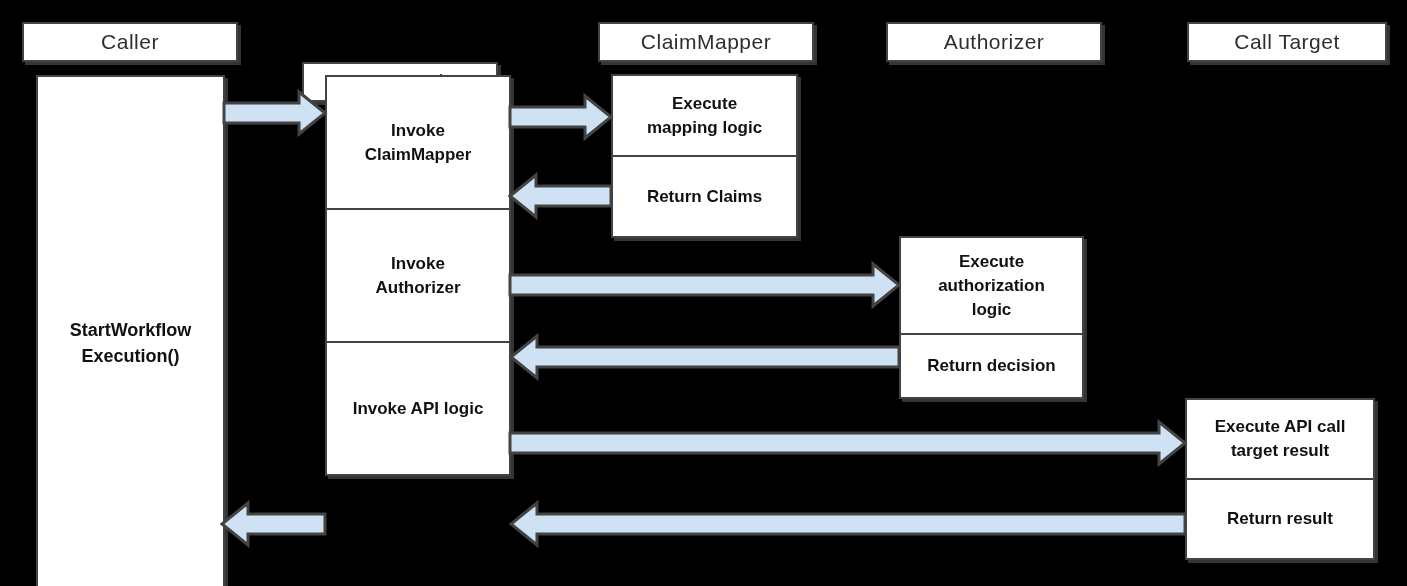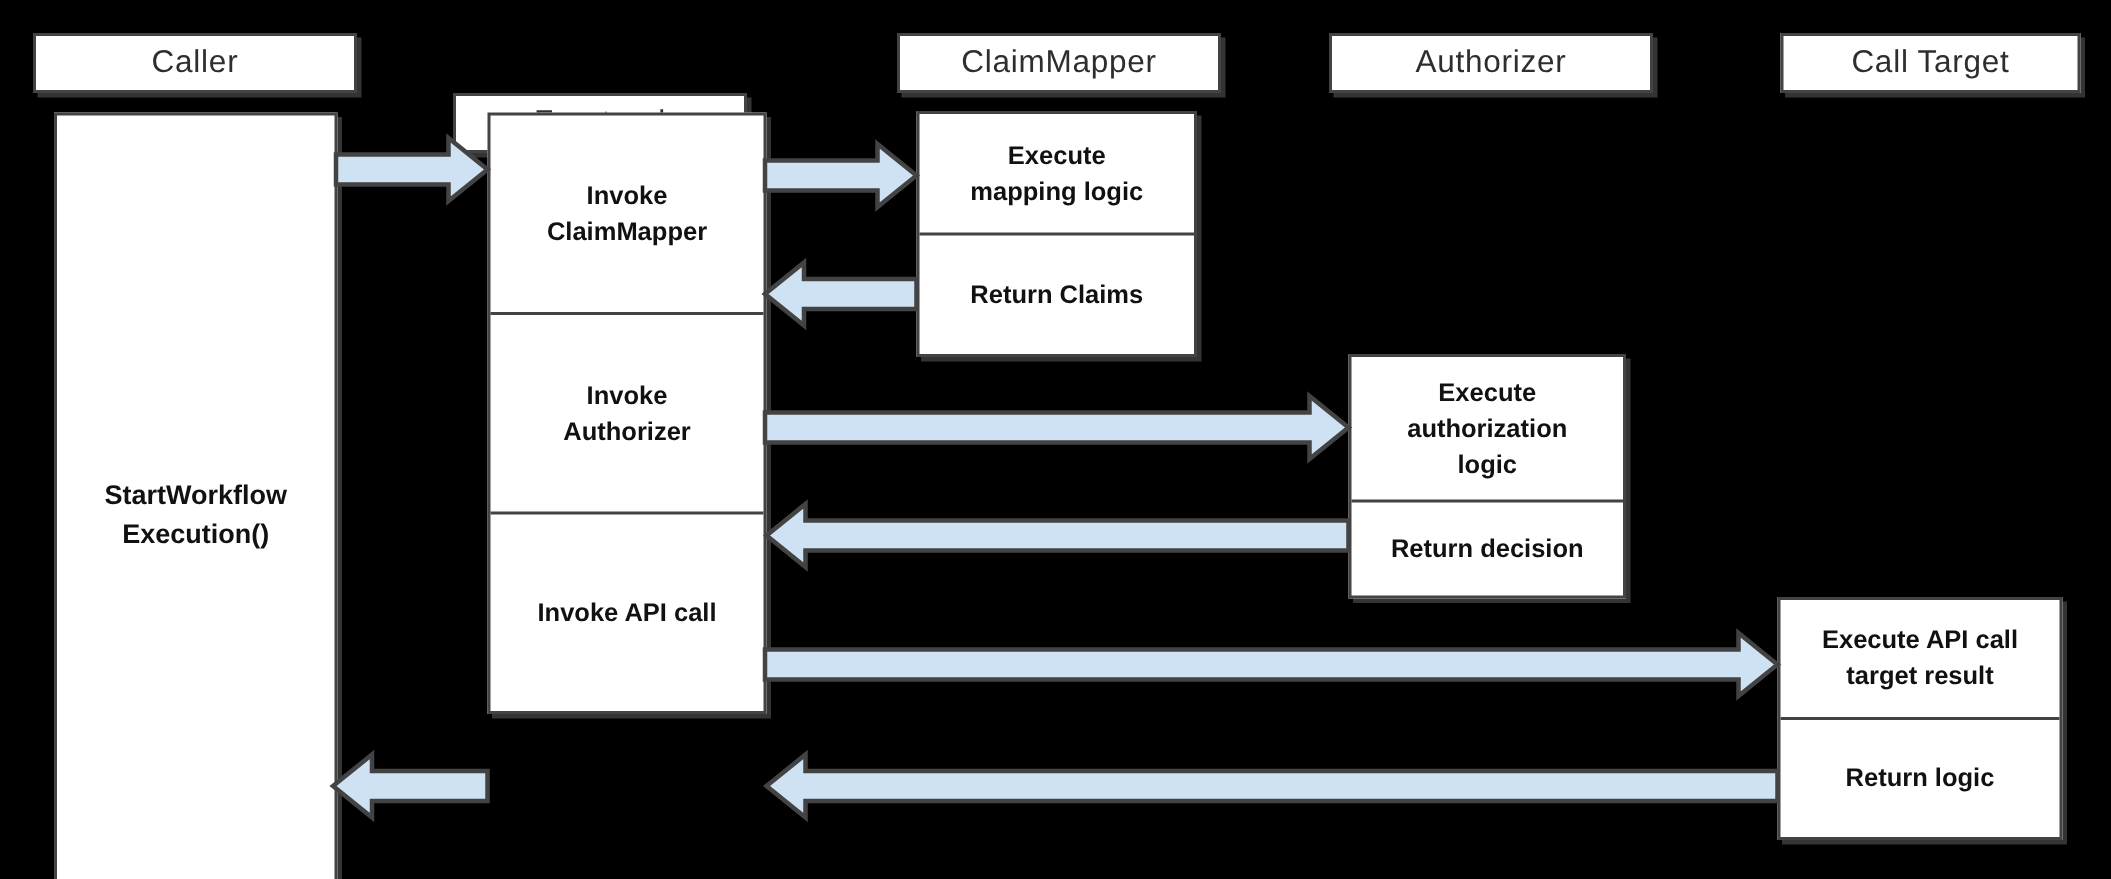--- a/index.html
+++ b/index.html
@@ -75,40 +75,40 @@
   <div class="box" id="box-caller">
     <div class="cell">StartWorkflow
 Execution()</div>
   </div>
 
   <div class="box" id="box-frontend">
     <div class="cell">Invoke
 ClaimMapper</div>
     <div class="cell">Invoke
 Authorizer</div>
-    <div class="cell">Invoke API call</div>
+    <div class="cell">Invoke API logic</div>
   </div>
 
   <div class="box" id="box-claimmapper">
     <div class="cell">Execute
 mapping logic</div>
     <div class="cell">Return Claims</div>
   </div>
 
   <div class="box" id="box-authorizer">
     <div class="cell">Execute
 authorization
 logic</div>
     <div class="cell">Return decision</div>
   </div>
 
   <div class="box" id="box-calltarget">
     <div class="cell">Execute API call
 target result</div>
-    <div class="cell">Return logic</div>
+    <div class="cell">Return result</div>
   </div>
 
   <div id="arrow-layer">
       <svg width="109" height="60" style="left: 220px; top: 83px;">
         <polygon points="4,20 79,20 79,9 105,30 79,51 79,40 4,40" fill="#cfe2f3" stroke="#434343" stroke-width="3" stroke-linejoin="miter"></polygon>
       </svg>
       <svg width="109" height="60" style="left: 506px; top: 87px;">
         <polygon points="4,20 79,20 79,9 105,30 79,51 79,40 4,40" fill="#cfe2f3" stroke="#434343" stroke-width="3" stroke-linejoin="miter"></polygon>
       </svg>
       <svg width="109" height="60" style="left: 506px; top: 166px;">

